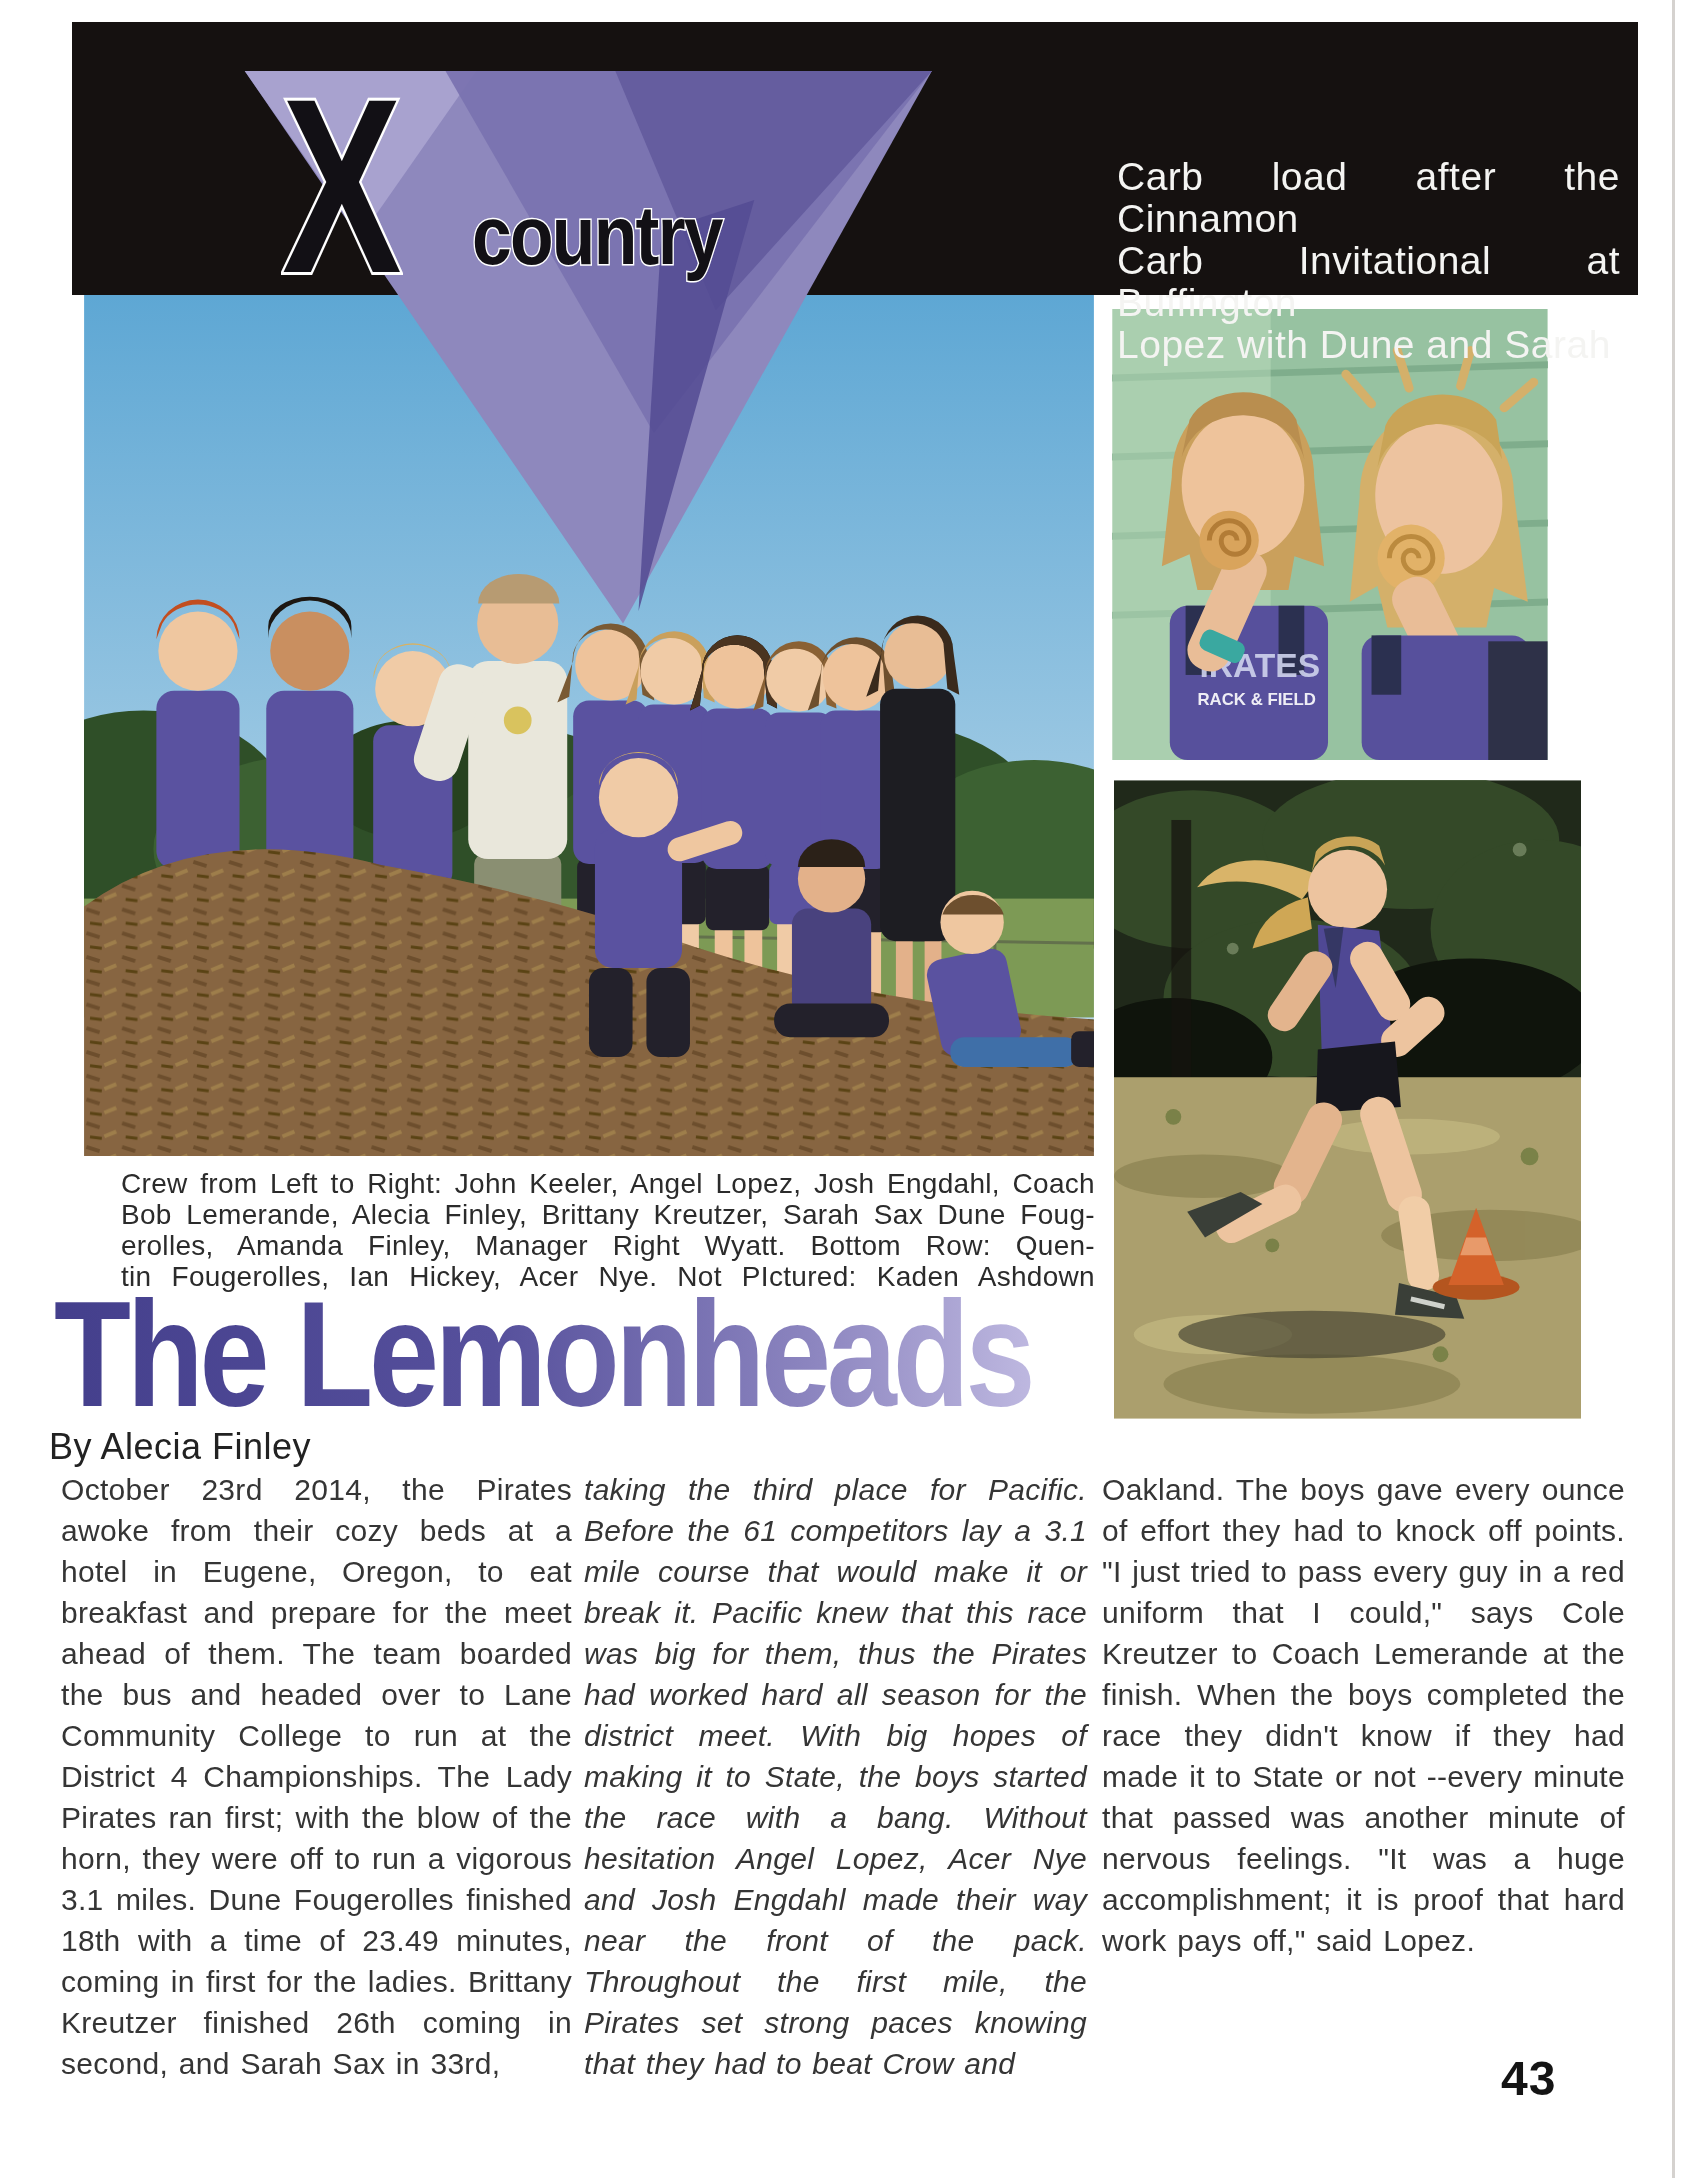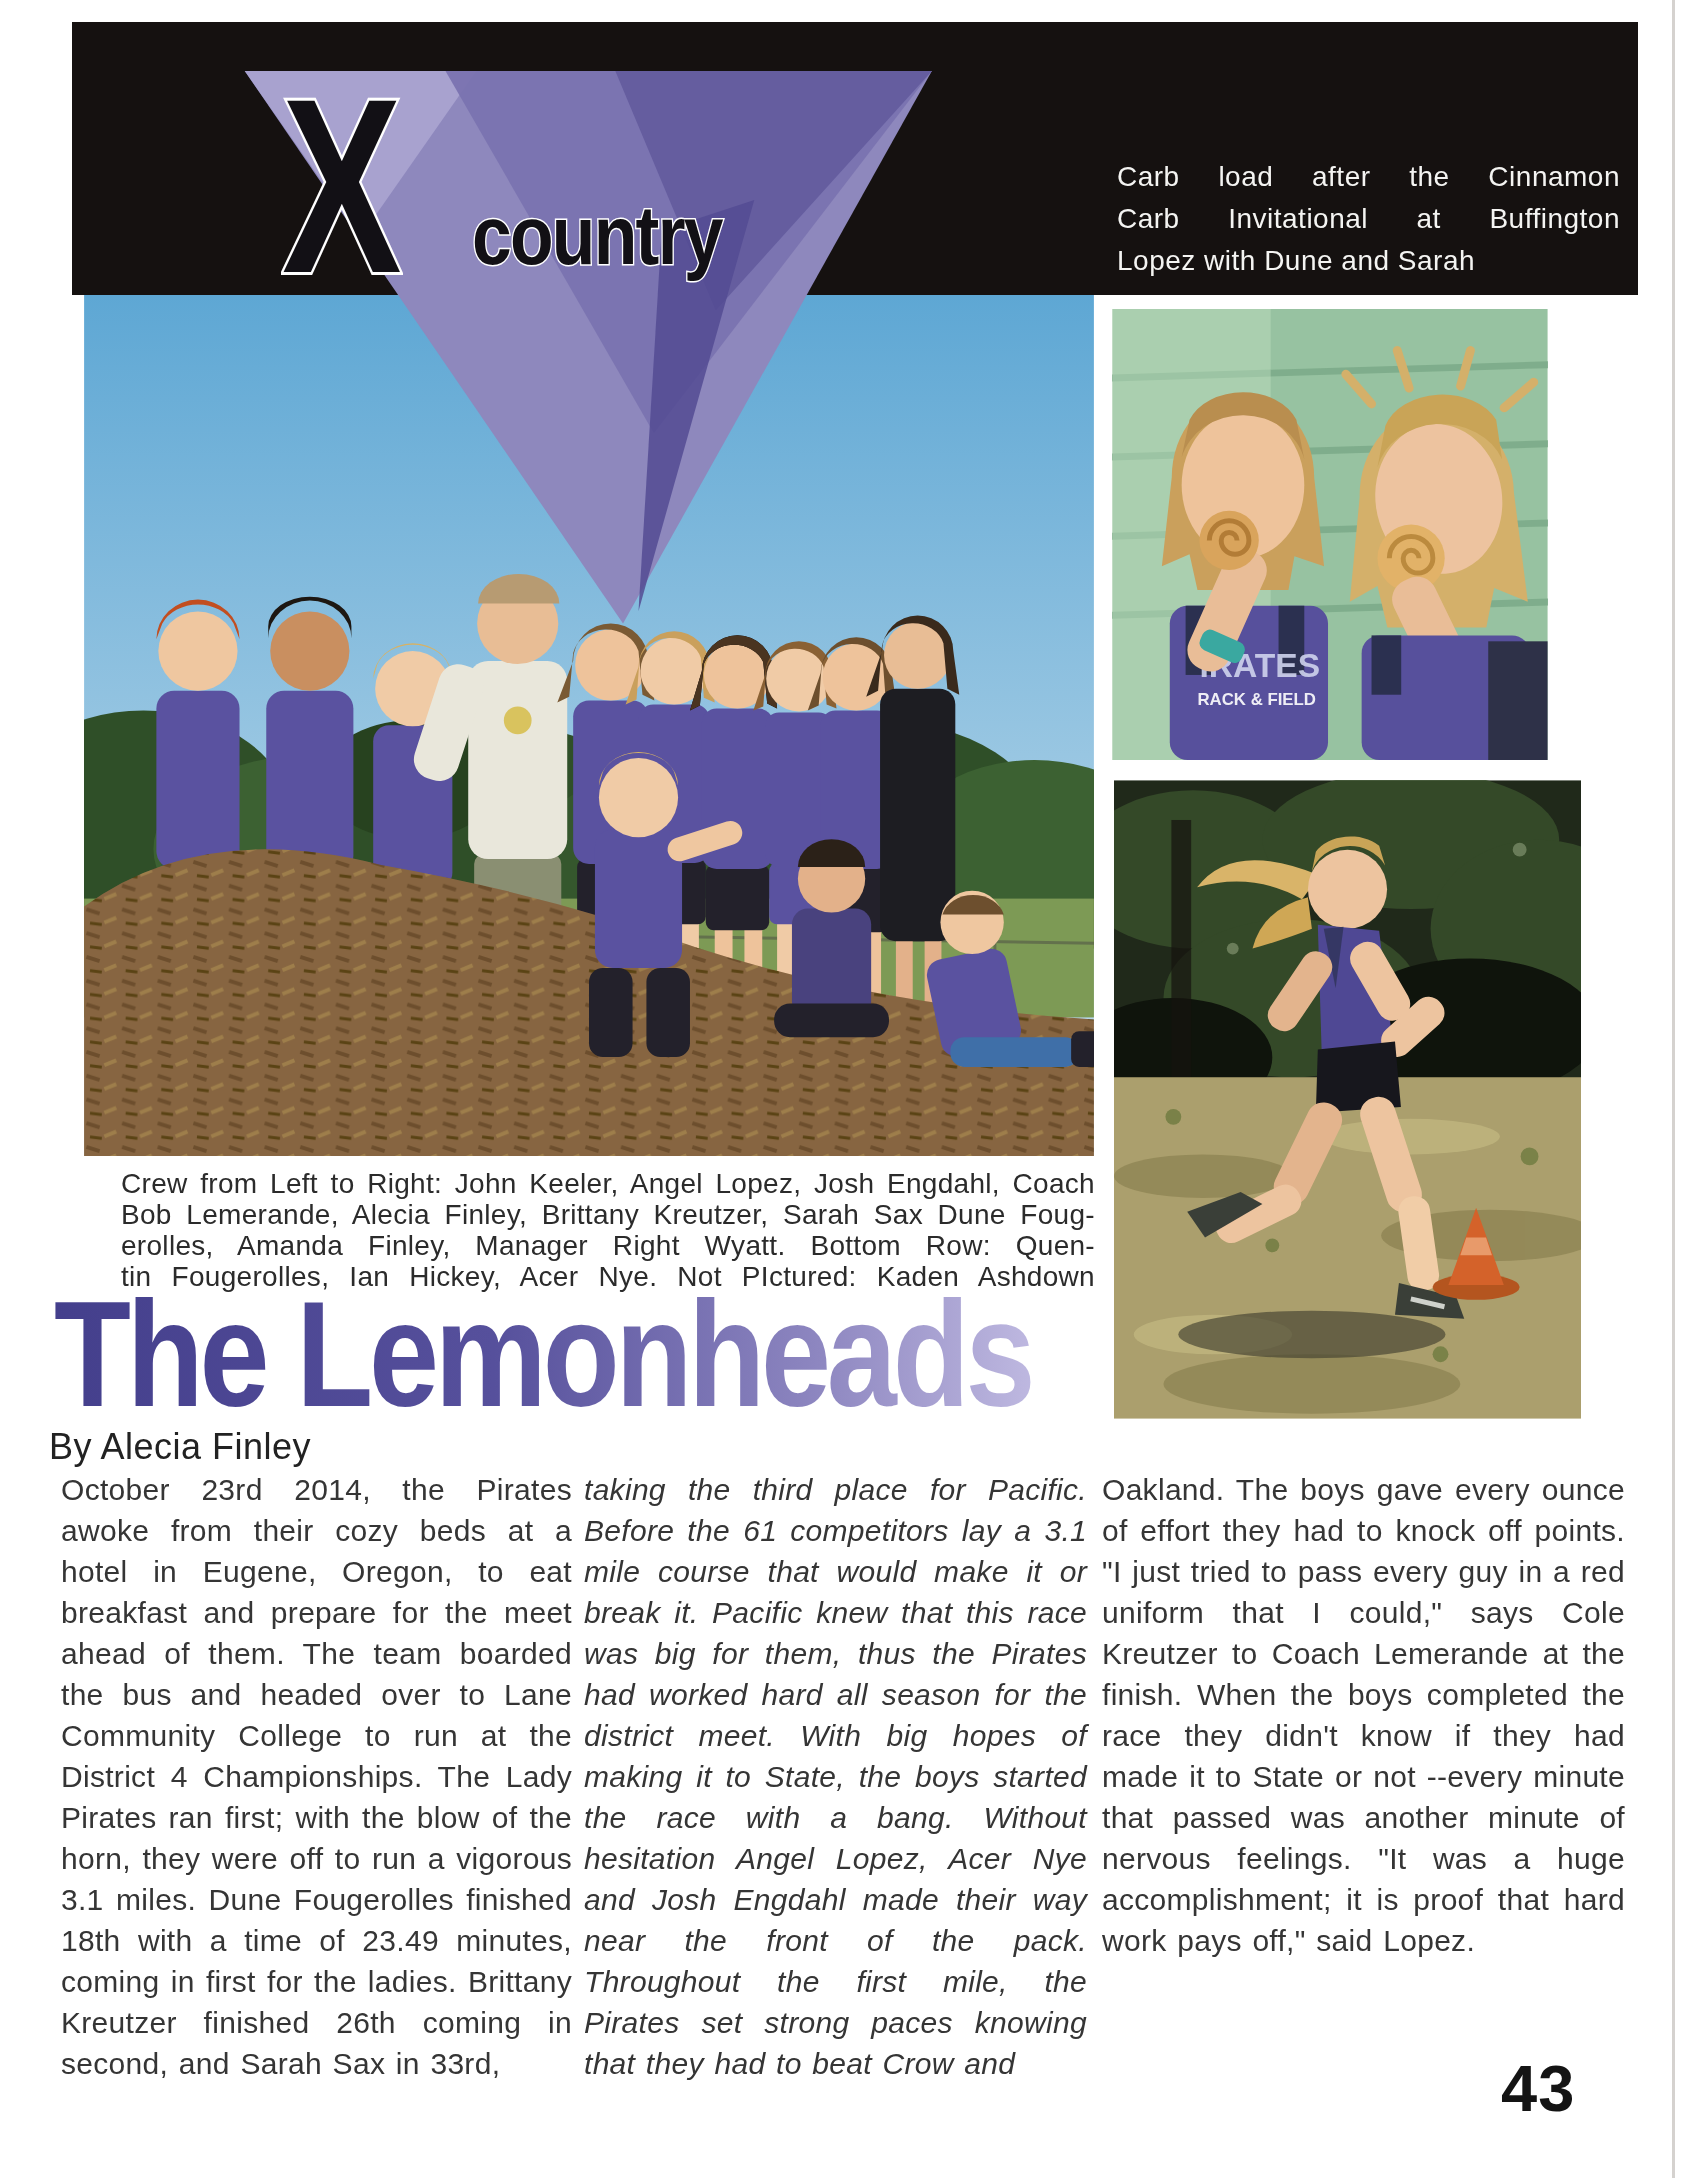--- a/index.html
+++ b/index.html
@@ -7,21 +7,21 @@
     position:relative;width:1683px;height:2178px;background:#ffffff;
     font-family:"Liberation Sans",sans-serif;overflow:hidden;
   }
   
   #banner{
     position:absolute;left:72px;top:22px;width:1566px;height:273px;
     background:#151110;z-index:2;
   }
   #banner-caption{
     position:absolute;left:1117px;top:156px;width:503px;z-index:3;
-    color:#f4f4f2;font-size:28px;line-height:42px;letter-spacing:0.5px;
+    color:#f4f4f2;font-size:39px;line-height:42px;letter-spacing:0.5px;
   }
   .bc-line{text-align:justify;text-align-last:justify;}
   .bc-line.last{text-align:left;text-align-last:left;}
   
   #logo{position:absolute;left:183px;top:28px;width:772px;height:614px;z-index:4;}
   .poly{position:absolute;left:0;top:0;width:100%;height:100%;}
   .p1{background:#8e88bd;clip-path:polygon(8% 7%,97% 7%,57% 97%);}
   .p2{background:#7a73b0;clip-path:polygon(34% 7%,97% 7%,61% 66%);opacity:.95;}
   .p3{background:#655d9f;clip-path:polygon(56% 7%,97% 7%,69% 46%);}
   .p4{background:#534b93;clip-path:polygon(62% 33%,74% 28%,59% 95%);opacity:.85;}
@@ -65,21 +65,21 @@
     position:absolute;top:1459px;z-index:2;color:#353535;
     font-size:30px;line-height:41px;text-align:justify;
     letter-spacing:0.3px;word-spacing:2px;margin-top:10px;
   }
   #col-1{left:61px;width:511px;}
   #col-2{left:584px;width:503px;font-style:italic;}
   #col-3{left:1102px;width:523px;}
   
   #page-number{
     position:absolute;left:1501px;top:2051px;z-index:2;
-    font-size:65px;font-weight:bold;color:#141414;letter-spacing:1px;
+    font-size:48px;font-weight:bold;color:#141414;letter-spacing:1px;
   }
   
   #edge-right{position:absolute;right:8px;top:0;width:3px;height:2178px;background:#d5d2cf;z-index:5;}
   svg{display:block;}
 </style>
 </head>
 <body>
 
 <div id="page">
 

